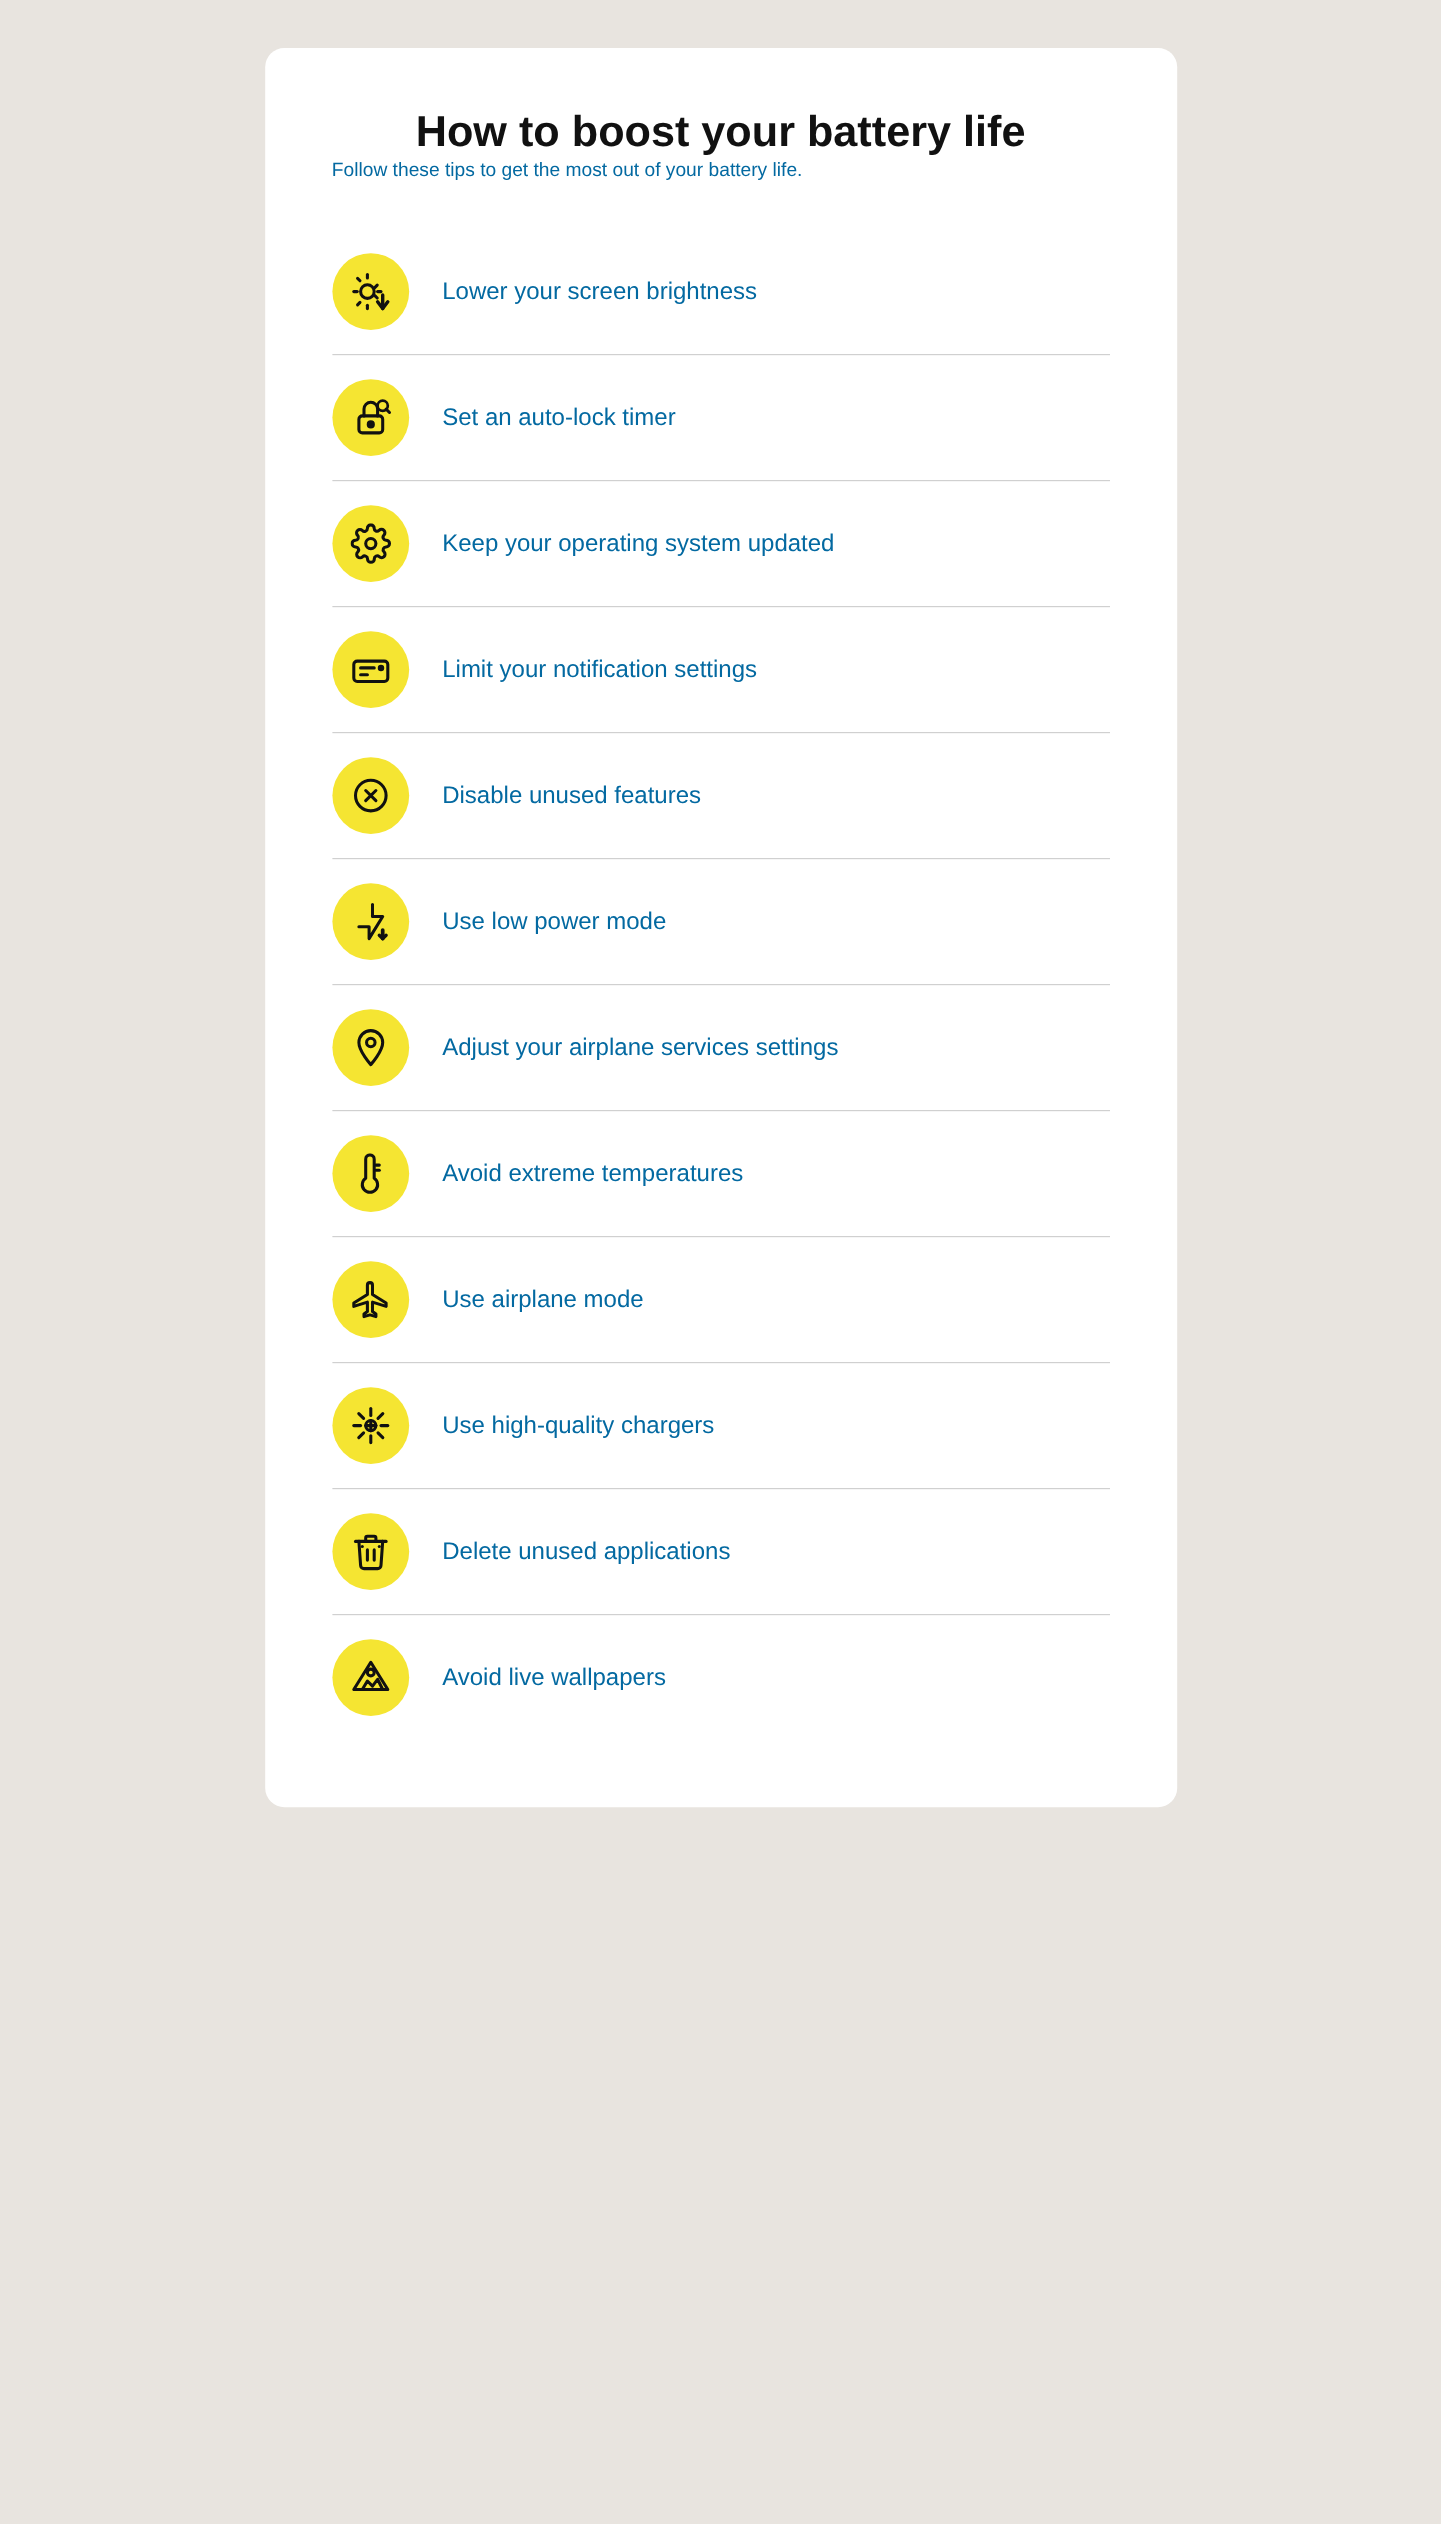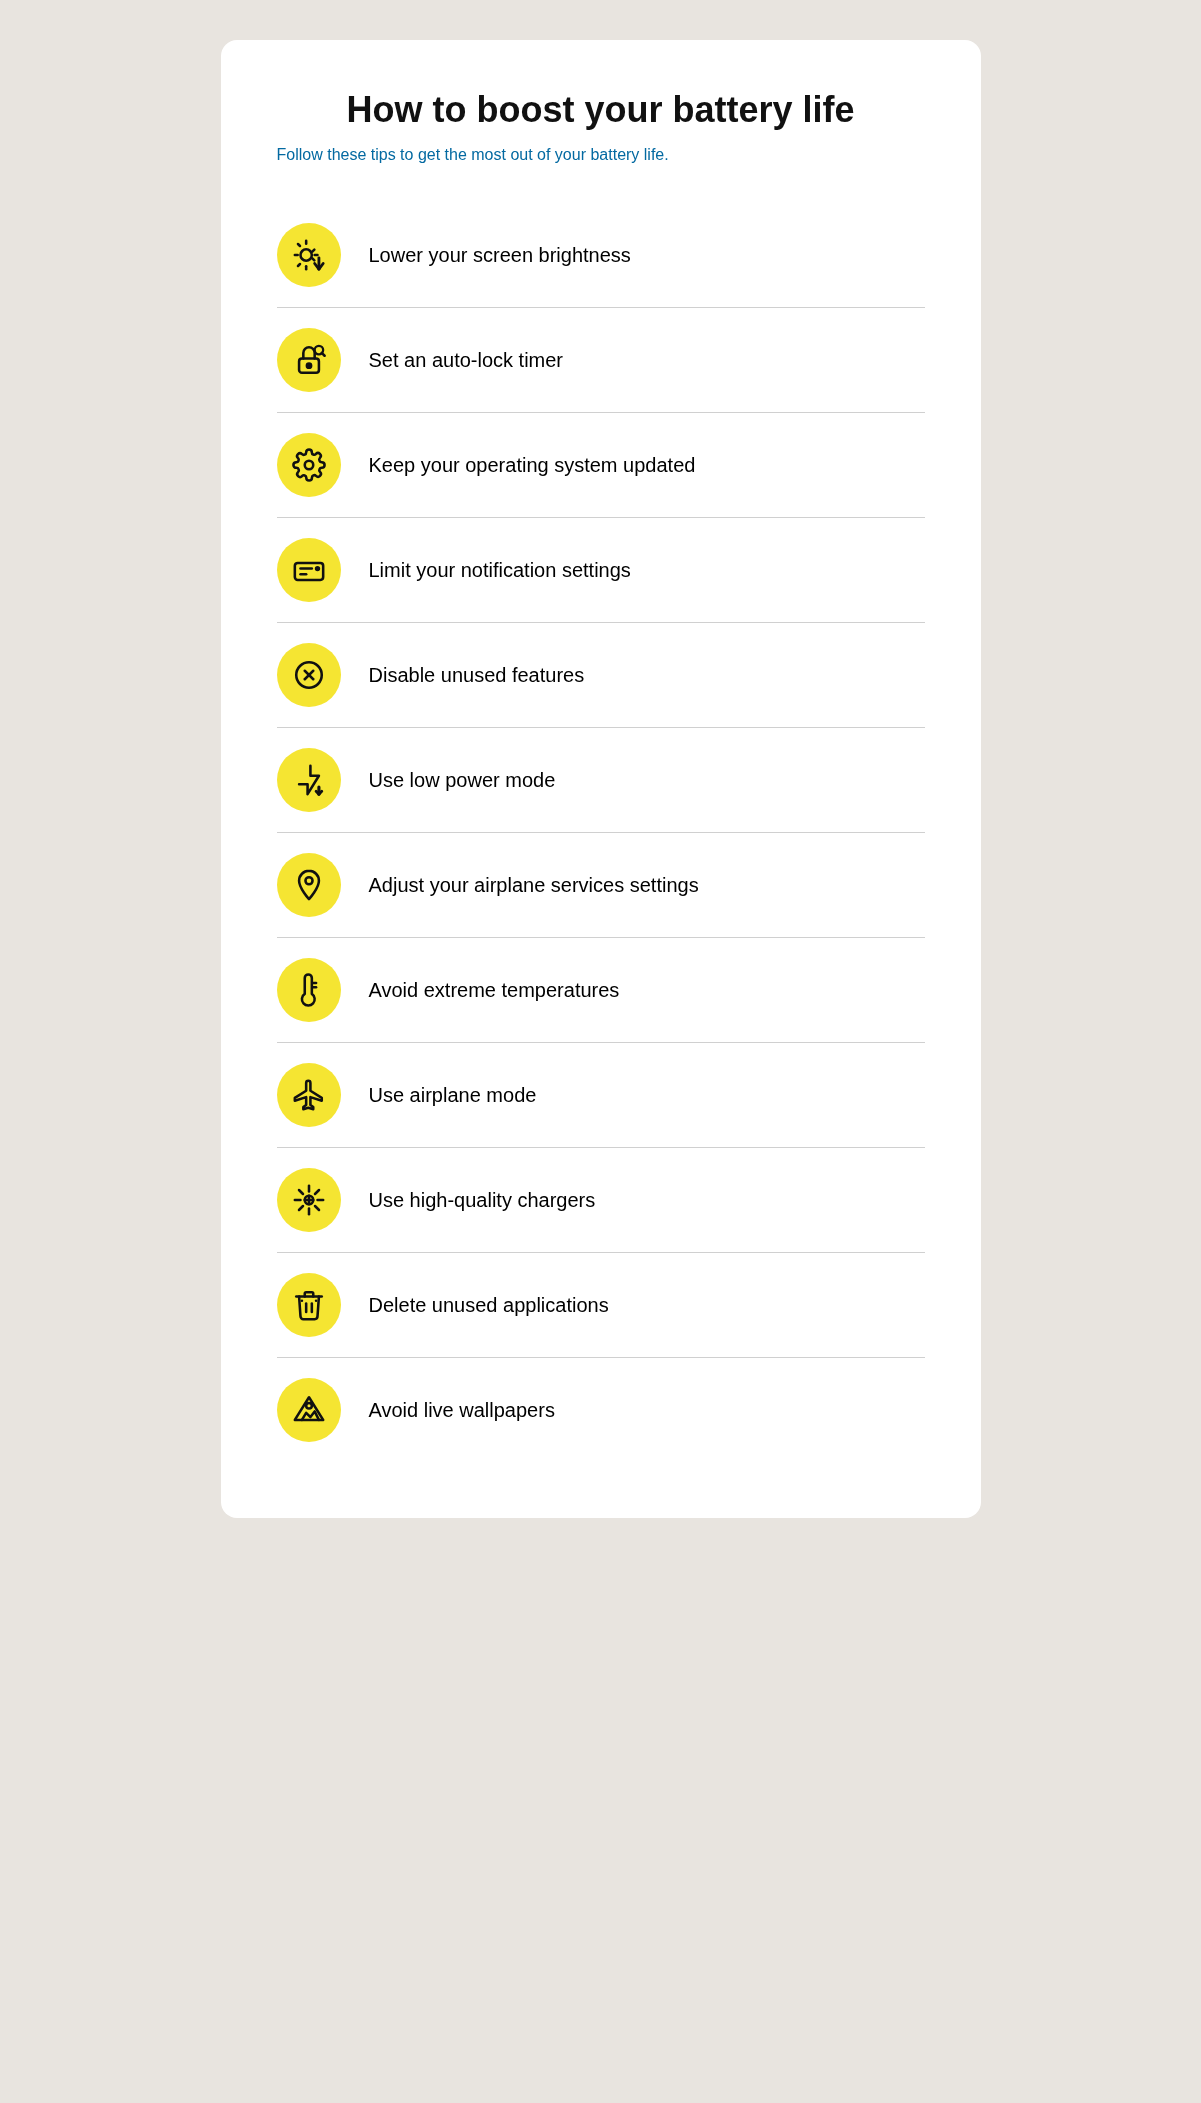--- a/index.html
+++ b/index.html
@@ -24,21 +24,20 @@
       padding: 48px 56px 56px 56px;
       max-width: 760px;
       width: 100%;
     }
 
     .title {
       font-size: 36px;
       font-weight: 800;
       color: #111111;
       text-align: center;
-      margin-bottom: 12px;
       line-height: 1.2;
     }
 
     .subtitle {
       font-size: 16px;
       color: #0369a1;
       text-align: left;
       margin-bottom: 36px;
       line-height: 1.5;
     }
@@ -71,21 +70,21 @@
     }
 
     .icon-circle svg {
       width: 34px;
       height: 34px;
     }
 
     .tip-text {
       font-size: 20px;
       font-weight: 500;
-      color: #000000;
+      color: #0369a1;
       line-height: 1.3;
     }
   </style>
 </head>
 <body>
 
 <div class="card">
   <h1 class="title">How to boost your battery life</h1>
   <p class="subtitle">Follow these tips to get the most out of your battery life.</p>
 

